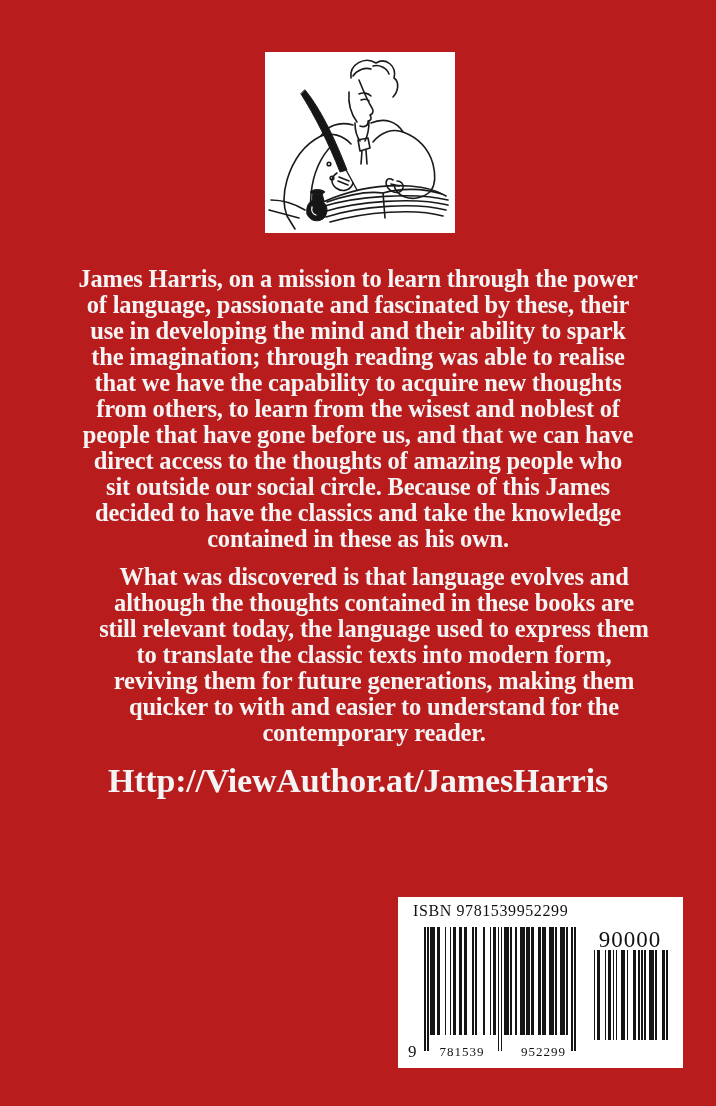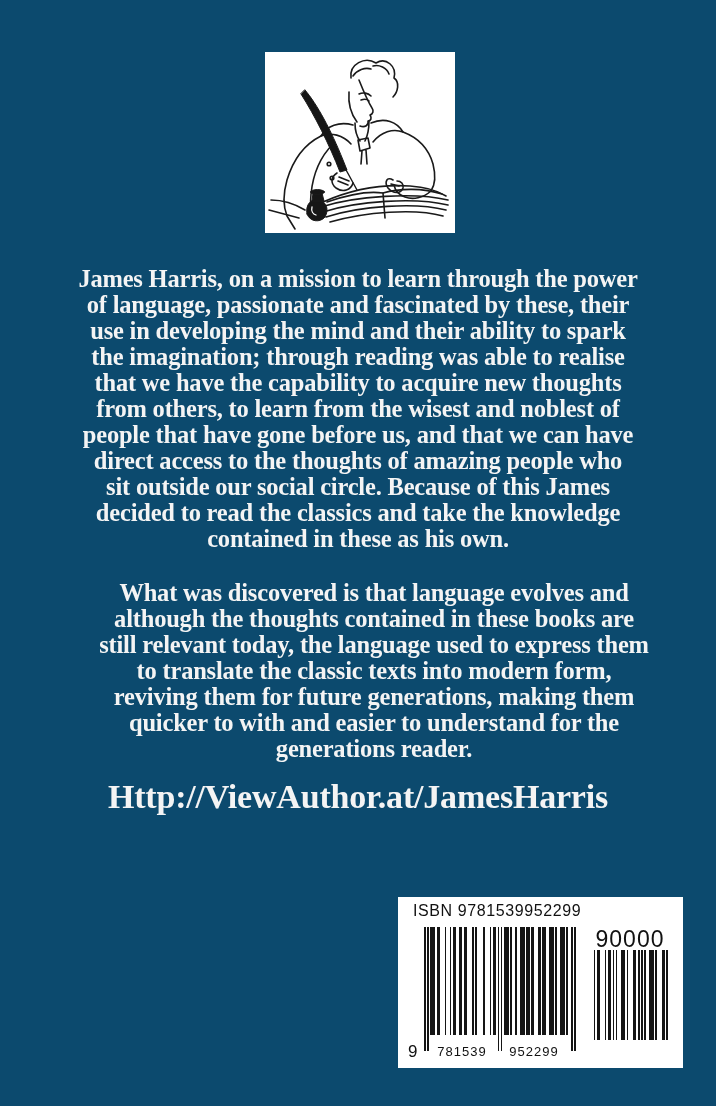--- a/index.html
+++ b/index.html
@@ -1,19 +1,19 @@
 <!DOCTYPE html>
 <html><head>
 <meta charset="utf-8">
 <style>
   html,body{margin:0;padding:0;background:#111;}
   .cover{
     position:relative;
     width:716px;height:1106px;
-    background:#0c4a6e;
+    background:#b91c1c;
     overflow:hidden;
     font-family:"Liberation Serif",serif;
   }
   
   .illustration{
     position:absolute;left:265px;top:52px;
     width:190px;height:181px;
     background:#ffffff;
   }
   .illustration svg{display:block;width:100%;height:100%;}
@@ -22,33 +22,33 @@
     position:absolute;left:0;top:266px;width:716px;
     text-align:center;
     color:#f4f4f4;
     font-weight:700;
   }
   .blurb .line{
     font-size:24.5px;line-height:26px;
     letter-spacing:-0.2px;
     white-space:nowrap;
   }
-  .para2{margin-top:28px;padding-left:32px;}
+  .para2{margin-top:12px;padding-left:32px;}
   .author-url{
     margin-top:22px;
     font-size:34px;line-height:26px;
     letter-spacing:-0.2px;
     white-space:nowrap;
   }
   
   .barcode-box{
     position:absolute;left:398px;top:897px;
     width:285px;height:171px;
     background:#ffffff;color:#111;
-    font-family:Liberation Sans, sans-serif;
+    font-family:Liberation Serif, serif;
   }
   .isbn-label{
     position:absolute;left:15px;top:5px;
     font-size:16px;letter-spacing:0.6px;
   }
   .main-barcode{
     position:absolute;left:10px;top:30px;
     width:170px;height:134px;
   }
   .main-bars{
@@ -60,21 +60,21 @@
   .digit-lead{
     position:absolute;left:0;bottom:0;
     font-size:17px;line-height:18px;
   }
   .digits-1,.digits-2{
     position:absolute;bottom:0;width:64px;
     background:#fff;text-align:center;
     font-size:13px;line-height:18px;letter-spacing:1px;
   }
   .digits-1{left:22px;}
-  .digits-2{left:94px;}
+  .digits-2{left:94px;text-align:right;}
   .supplement{
     position:absolute;left:192px;top:33px;width:80px;
   }
   .supp-label{
     text-align:center;font-size:23px;line-height:19px;letter-spacing:1px;
   }
   .supp-bars{
     display:block;margin:1px auto 0;
     width:76px;height:90px;
     shape-rendering:crispEdges;
@@ -138,31 +138,31 @@
     <div class="para1">
         <div class="line">James Harris, on a mission to learn through the power</div>
         <div class="line">of language, passionate and fascinated by these, their</div>
         <div class="line">use in developing the mind and their ability to spark</div>
         <div class="line">the imagination; through reading was able to realise</div>
         <div class="line">that we have the capability to acquire new thoughts</div>
         <div class="line">from others, to learn from the wisest and noblest of</div>
         <div class="line">people that have gone before us, and that we can have</div>
         <div class="line">direct access to the thoughts of amazing people who</div>
         <div class="line">sit outside our social circle. Because of this James</div>
-        <div class="line">decided to read the classics and take the knowledge</div>
+        <div class="line">decided to have the classics and take the knowledge</div>
         <div class="line">contained in these as his own.</div>
       </div>
     <div class="para2">
         <div class="line">What was discovered is that language evolves and</div>
         <div class="line">although the thoughts contained in these books are</div>
         <div class="line">still relevant today, the language used to express them</div>
         <div class="line">to translate the classic texts into modern form,</div>
         <div class="line">reviving them for future generations, making them</div>
         <div class="line">quicker to with and easier to understand for the</div>
-        <div class="line">generations reader.</div>
+        <div class="line">contemporary reader.</div>
       </div>
     <div class="author-url">Http://ViewAuthor.at/JamesHarris</div>
   </div>
 
   <div class="barcode-box">
     <div class="isbn-label">ISBN 9781539952299</div>
 
     <div class="main-barcode">
       <svg class="main-bars" preserveAspectRatio="none" viewBox="0 0 95 124">
           <rect x="0" y="0" width="1" height="124"></rect>

